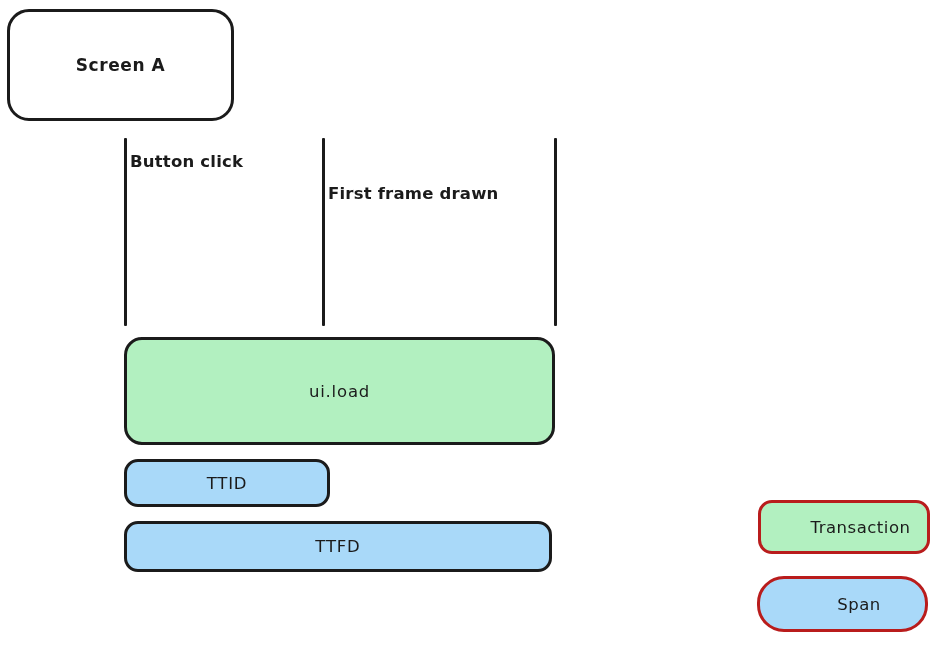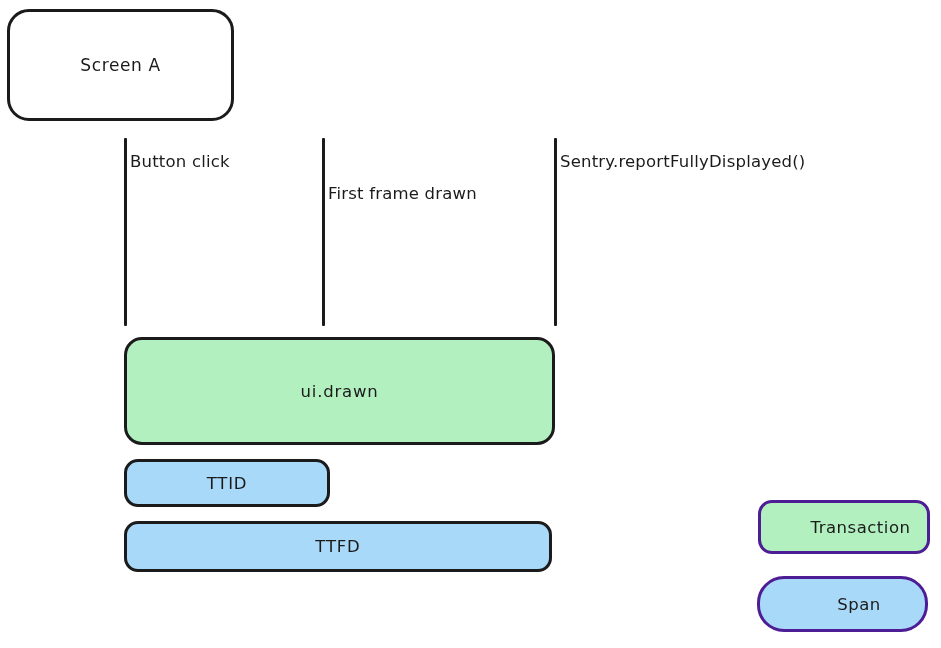--- a/index.html
+++ b/index.html
@@ -45,20 +45,21 @@
     width: 3px;
     background: #1b1b1b;
     border-radius: 1px;
   }
   .marker-label {
     position: absolute;
     font-size: 16.5px;
     color: #1b1b1b;
     white-space: nowrap;
     letter-spacing: 0.2px;
+    font-weight: bold;
   }
 
   
   .bar {
     position: absolute;
     box-sizing: border-box;
     border: 3px solid #1b1b1b;
     display: flex;
     align-items: center;
     justify-content: center;
@@ -75,21 +76,21 @@
   }
   .bar.span {
     background: #a9d9f9;
     border-radius: 14px;
   }
 
   
   .legend-box {
     position: absolute;
     box-sizing: border-box;
-    border: 3px solid #4c1d95;
+    border: 3px solid #b91c1c;
     display: flex;
     align-items: center;
     justify-content: center;
     padding-left: 33px;
   }
   .legend-box.transaction {
     background: #b2f0c0;
     border-radius: 14px;
   }
   .legend-box.span {
@@ -100,36 +101,35 @@
     font-size: 16.5px;
     color: #1b1b1b;
     letter-spacing: 0.5px;
   }
 </style>
 </head>
 <body>
 
 <div id="canvas">
 
-  <div class="screen-box" style="left:7px; top:9px; width:227px; height:112px;">
+  <div class="screen-box" style="left:7px; top:9px; width:227px; height:112px;font-weight:bold;">
     <div class="screen-label">Screen A</div>
   </div>
 
 
   <div class="marker-line" style="left:124px; top:138px; height:188px;"></div>
   <div class="marker-label" style="left:130px; top:152px;">Button click</div>
 
   <div class="marker-line" style="left:322px; top:138px; height:188px;"></div>
   <div class="marker-label" style="left:328px; top:152px;margin-top:32px;">First frame drawn</div>
 
   <div class="marker-line" style="left:554px; top:138px; height:188px;"></div>
-  <div class="marker-label" style="left:560px; top:152px;">Sentry.reportFullyDisplayed()</div>
 
   <div class="bar transaction" style="left:124px; top:337px; width:431px; height:108px;">
-    <span class="bar-label">ui.drawn</span>
+    <span class="bar-label">ui.load</span>
   </div>
 
   <div class="bar span" style="left:124px; top:521px; width:428px; height:51px;">
     <span class="bar-label">TTFD</span>
   </div>
 
   <div class="bar span" style="left:124px; top:459px; width:206px; height:48px;">
     <span class="bar-label">TTID</span>
   </div>
 

